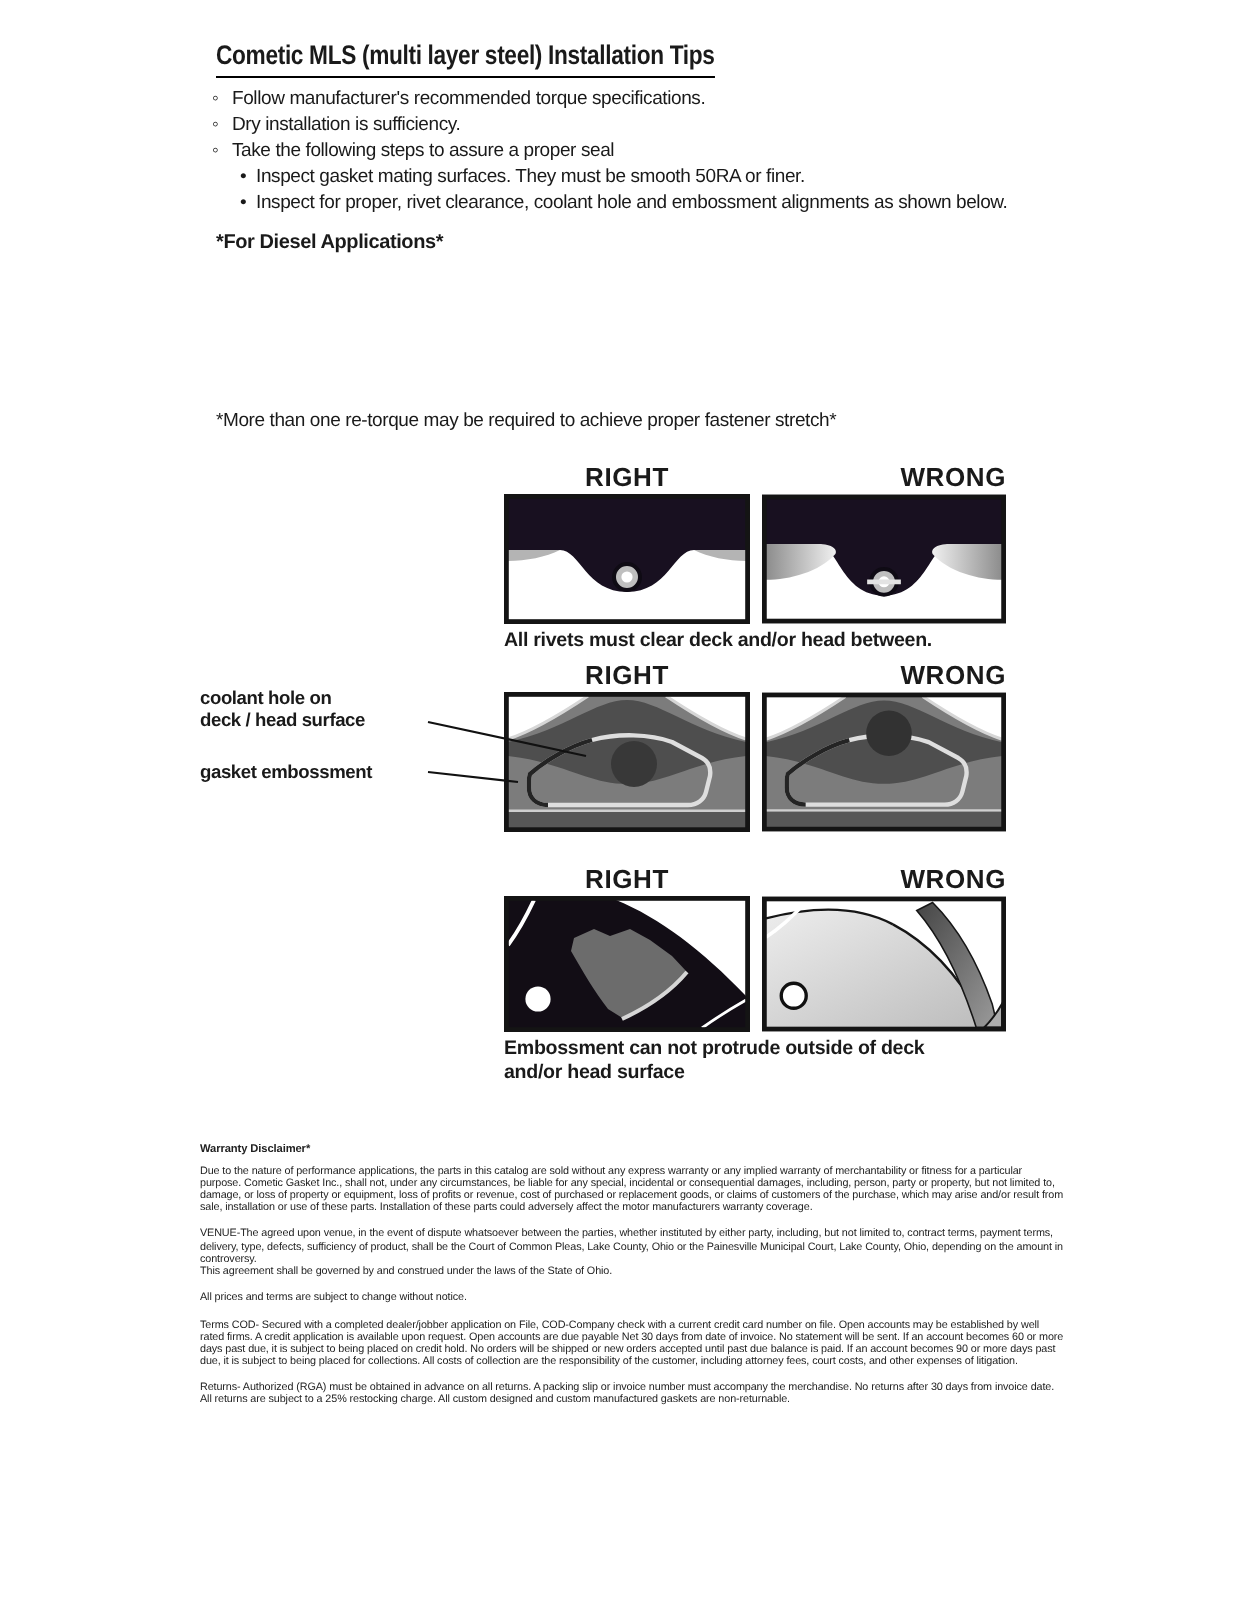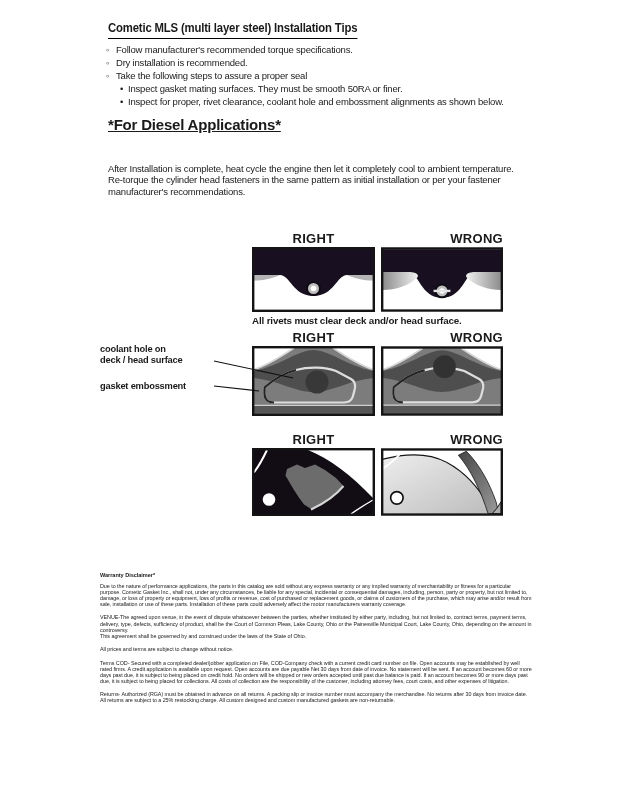--- a/index.html
+++ b/index.html
@@ -12,21 +12,21 @@
     position:absolute; left:108px; top:20px; margin:0;
     font-size:13.5px; font-weight:bold; letter-spacing:-0.2px;
     border-bottom:1.5px solid #000; padding-bottom:3px;
     transform:scaleX(0.84); transform-origin:left top; white-space:nowrap;
   }
   .tips{position:absolute; left:106px; top:44px; width:430px; font-size:9.5px; letter-spacing:-0.2px;}
   .tip{display:flex; line-height:12.9px;}
   .tip .mk{width:10px; flex:none;}
   .tip.lvl2{margin-left:14px;}
   .tip.lvl2 .mk{width:8px;}
-  .diesel-h{position:absolute; left:108px; top:116px; margin:0; font-size:15px; font-weight:bold; letter-spacing:-0.2px;text-decoration:underline;}
+  .diesel-h{position:absolute; left:108px; top:116px; margin:0; font-size:10px; font-weight:bold; letter-spacing:-0.2px;}
   .para{position:absolute; left:108px; width:408px; margin:0; font-size:9.5px; line-height:11.3px; letter-spacing:-0.2px;}
   .p1{top:132px;} .p2{top:163px;} .note{top:205px;}
 
   
   .dia-row{position:absolute; left:236px; width:252px;padding-left:16px;}
   .row1{top:231px;} .row2{top:330px;} .row3{top:432px;}
   .lbls{display:flex; font-size:13px; font-weight:bold; letter-spacing:0.3px;}
   .lbl-l{width:123px; text-align:center;}
   .lbl-r{width:122px; margin-left:6px; text-align:right;}
   .boxes{display:flex; margin-top:1px;}
@@ -58,38 +58,38 @@
 
   <h1 class="title">Cometic MLS (multi layer steel) Installation Tips</h1>
 
   <div class="tips">
     <div class="tip lvl1">
         <span class="mk">◦</span>
         <span>Follow manufacturer's recommended torque specifications.</span>
       </div>
     <div class="tip lvl1">
         <span class="mk">◦</span>
-        <span>Dry installation is recommended.</span>
+        <span>Dry installation is sufficiency.</span>
       </div>
     <div class="tip lvl1">
         <span class="mk">◦</span>
         <span>Take the following steps to assure a proper seal</span>
       </div>
     <div class="tip lvl2">
         <span class="mk">•</span>
         <span>Inspect gasket mating surfaces.  They must be smooth 50RA or finer.</span>
       </div>
     <div class="tip lvl2">
         <span class="mk">•</span>
         <span>Inspect for proper, rivet clearance, coolant hole and embossment alignments as shown below.</span>
       </div>
   </div>
 
   <h2 class="diesel-h">*For Diesel Applications*</h2>
-  <p class="para p2">After Installation is complete, heat cycle the engine then let it completely cool to ambient temperature. Re-torque the cylinder head fasteners in the same pattern as initial installation or per your fastener manufacturer's recommendations.</p>
+  <p class="para note">*More than one re-torque may be required to achieve proper fastener stretch*</p>
 
   <div class="dia-row row1">
     <div class="lbls">
       <span class="lbl-l">RIGHT</span>
       <span class="lbl-r">WRONG</span>
     </div>
     <div class="boxes">
       <svg class="bx1" width="123" height="65" viewBox="0 0 123 65">
         <rect x="1" y="1" width="121" height="63" fill="#ffffff" stroke="none"></rect>
         <path d="M2,2 H121 V28 H95 C85,28 82,49 61.5,49 C41,49 38,28 28,28 H2 Z" fill="#181020"></path>
@@ -113,21 +113,21 @@
         <rect x="1" y="1" width="121" height="63" fill="#ffffff" stroke="none"></rect>
         <path d="M2,2 H121 V25 H95 C85,25 83,51 61.5,51 C40,51 38,25 28,25 H2 Z" fill="#181020"></path>
         <path d="M2,25 H28 C36,25 38,28 37,30 C29,39 14,43 2,43 Z" fill="url(#g-w1l)"></path>
         <path d="M121,25 H95 C87,25 85,28 86,30 C94,39 109,43 121,43 Z" fill="url(#g-w1r)"></path>
         <circle cx="61.5" cy="44" r="6.5" fill="#bfbfbf" stroke="#0f0b14" stroke-width="2"></circle>
         <circle cx="61.5" cy="44" r="2.8" fill="#ffffff"></circle>
         <path d="M53,44 H70" stroke="#e3e3e3" stroke-width="2.4"></path>
         <rect x="1.2" y="1.2" width="120.6" height="62.6" fill="none" stroke="#141414" stroke-width="2.4"></rect>
       </svg>
     </div>
-    <div class="caption">All rivets must clear deck and/or head surface.</div>
+    <div class="caption">All rivets must clear deck and/or head between.</div>
   </div>
 
   <div class="dia-row row2">
     <div class="lbls">
       <span class="lbl-l">RIGHT</span>
       <span class="lbl-r">WRONG</span>
     </div>
     <div class="boxes">
       <svg class="bx1" width="123" height="70" viewBox="0 0 123 70">
         <rect x="1" y="1" width="121" height="68" fill="#7c7c7c"></rect>
@@ -202,20 +202,21 @@
         <path d="M2,11 C27,4.5 49,5 66,14 C84,23.5 99,40 110,60 L113.5,66 H2 Z" fill="url(#g-3l)"></path>
         <path d="M2,11 C27,4.5 49,5 66,14" fill="none" stroke="#161616" stroke-width="1.2"></path>
         <path d="M66,14 C84,23.5 99,40 110,60 L113.5,66" fill="none" stroke="#161616" stroke-width="1.2"></path>
         <path d="M21,4 C14.5,11 8,16.5 2,20.5" fill="none" stroke="#ffffff" stroke-width="1.8"></path>
         <path d="M86,3 C99,16 109,34 116,54 C117,58 118,62 118.5,66 H108 C101,44 91,22 78,7 Z" fill="url(#g-3d)" stroke="#161616" stroke-width="0.8"></path>
         <path d="M112,66 H121 V54 C118.5,58.5 115.5,62.5 112,66 Z" fill="#adadad" stroke="#161616" stroke-width="1"></path>
         <circle cx="16" cy="50" r="6.3" fill="#ffffff" stroke="#111111" stroke-width="1.7"></circle>
         <rect x="1.2" y="1.2" width="120.6" height="65.6" fill="none" stroke="#141414" stroke-width="2.4"></rect>
       </svg>
     </div>
+    <div class="caption wrap">Embossment can not protrude outside of deck and/or head surface</div>
   </div>
 
   <div class="legal">
     <p class="legal-h">Warranty Disclaimer*</p>
     <p>Due to the nature of performance applications, the parts in this catalog are sold without any express warranty or any implied warranty of merchantability or fitness for a particular purpose.  Cometic Gasket Inc., shall not, under any circumstances, be liable for any special, incidental or consequential damages, including, person, party or property, but not limited to, damage, or loss of property or equipment, loss of profits or revenue, cost of purchased or replacement goods, or claims of customers of the purchase, which may arise and/or result from sale, installation or use of these parts.  Installation of these parts could adversely affect the motor manufacturers warranty coverage.</p>
     <p class="tight">VENUE-The agreed upon venue, in the event of dispute whatsoever between the parties, whether instituted by either party, including, but not limited to, contract terms, payment terms, delivery, type, defects, sufficiency of product, shall be the Court of Common Pleas, Lake County, Ohio or the Painesville Municipal Court, Lake County, Ohio, depending on the amount in controversy.</p>
     <p>This agreement shall be governed by and construed under the laws of the State of Ohio.</p>
     <p class="sp8">All prices and terms are subject to change without notice.</p>
     <p>Terms COD- Secured with a completed dealer/jobber application on File, COD-Company check with a current credit card number on file.  Open accounts may be established by well rated firms.  A credit application is available upon request.  Open accounts are due payable Net 30 days from date of invoice.  No statement will be sent.  If an account becomes 60 or more days past due, it is subject to being placed on credit hold.  No orders will be shipped or new orders accepted until past due balance is paid.  If an account becomes 90 or more days past due, it is subject to being placed for collections.  All costs of collection are the responsibility of the customer, including attorney fees, court costs, and other expenses of litigation.</p>
     <p class="sp8">Returns- Authorized (RGA) must be obtained in advance on all returns.  A packing slip or invoice number must accompany the merchandise.  No returns after 30 days from invoice date.  All returns are subject to a 25% restocking charge.  All custom designed and custom manufactured gaskets are non-returnable.</p>

